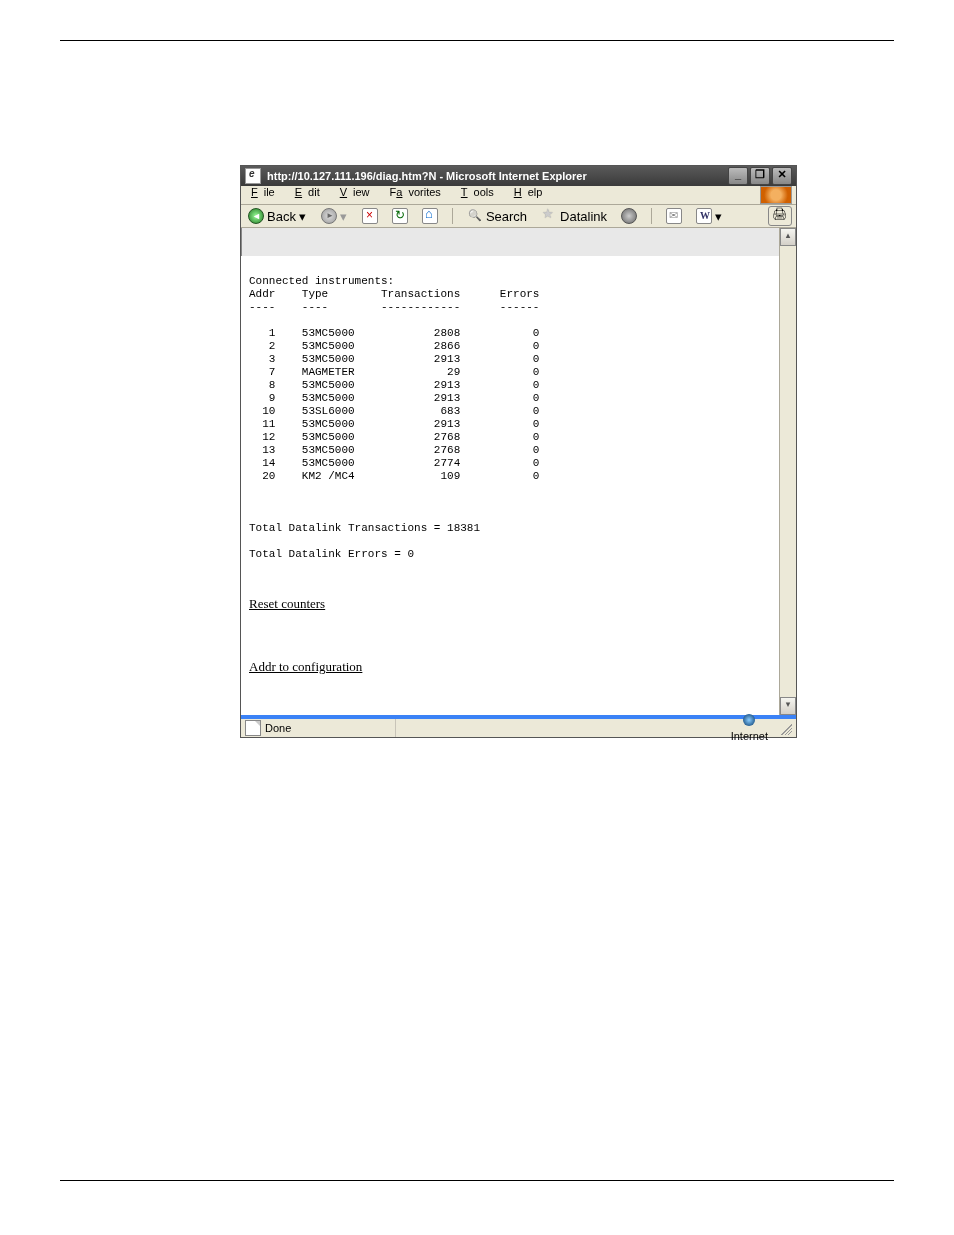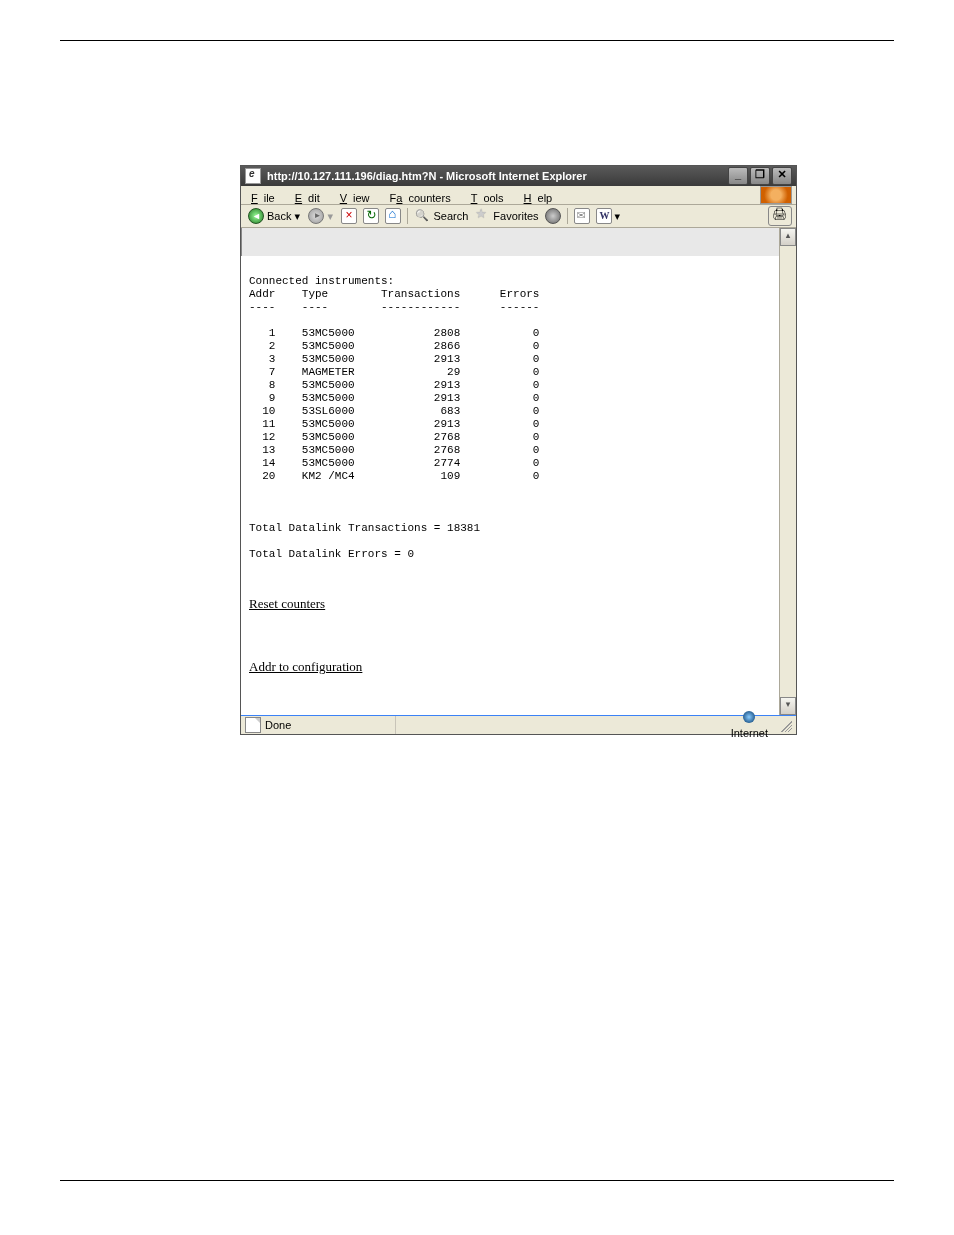--- a/index.html
+++ b/index.html
@@ -69,42 +69,42 @@
     font-size:11px;
     line-height:13px;
     text-align:center;
     font-family: "Segoe UI", Arial;
   }
   .menubar {
     background: #ece9d8;
     border-bottom:1px solid #aca899;
     height: 18px;
     display:flex;
-    align-items:flex-end;
+    align-items:flex-start;
     padding: 0 4px;
     gap: 2px;
     font-size: 11px;
   }
   .menubar span { padding: 0 6px; }
   .menubar span u { text-decoration: underline; }
   .menubar .brand {
     margin-left:auto;
     width:18px;height:16px;
     background: radial-gradient(circle,#f4b060 30%,#d06000 70%);
     border:1px solid #999;
   }
   .toolbar {
     background: #ece9d8;
     border-bottom:1px solid #aca899;
     height: 22px;
     display:flex;
     align-items:center;
     padding: 0 4px;
-    gap: 0;
-    font-size: 11px;
+    gap: 8px;
+    font-size: 13px;
     justify-content: space-between;
   }
   .tb-sep { width:1px; height:16px; background:#aca899; margin:0 3px; }
   .tb-btn {
     display:inline-flex;
     align-items:center;
     gap:3px;
     padding:1px 3px;
   }
   .ico {
@@ -165,21 +165,21 @@
     background:#ece9d8;
     border-left:1px solid #aca899;
     display:flex;
     flex-direction:column;
   }
   .sb-btn{height:16px;background:linear-gradient(#f5f5f0,#d4d0c8);border:1px solid #888;color:#555;font-size:9px;text-align:center;line-height:13px;}
   .sb-track{flex:1;background:#ece9d8;}
 
   .statusbar {
     background:#ece9d8;
-    border-top:1px solid #3b82f6;
+    border-top:4px solid #3b82f6;
     height:18px;
     display:flex;
     align-items:center;
     font-size:11px;
     padding:0 4px;
   }
   .statusbar .cell1{display:flex;align-items:center;gap:4px;flex:0 0 150px;border-right:1px solid #c8c4b8;height:100%;}
   .statusbar .cellmid{flex:1;display:flex;}
   .statusbar .cellmid > div{border-right:1px solid #c8c4b8;height:100%;width:18px;}
   .statusbar .cell-net{display:flex;align-items:center;gap:4px;padding:0 6px;flex-direction:column;}
@@ -210,21 +210,21 @@
       <span class="win-btn">_</span>
       <span class="win-btn">❐</span>
       <span class="win-btn">✕</span>
     </span>
   </div>
 
   <div class="menubar">
     <span><u>F</u><span>ile</span></span>
     <span><u>E</u><span>dit</span></span>
     <span><u>V</u><span>iew</span></span>
-    <span>F<u>a</u><span>counters</span></span>
+    <span>F<u>a</u><span>vorites</span></span>
     <span><u>T</u><span>ools</span></span>
     <span><u>H</u><span>elp</span></span>
     <span class="brand"></span>
   </div>
 
   <div class="toolbar">
     <span class="tb-btn">
       <span class="ico ico-back"></span>
       <span>Back</span>
       <span class="ico-dd">▾</span>
@@ -242,21 +242,21 @@
     <span class="tb-btn">
         <span class="ico ico-home"></span>
       </span>
     <span class="tb-sep"></span>
     <span class="tb-btn">
       <span class="ico ico-search"></span>
       <span>Search</span>
     </span>
     <span class="tb-btn">
       <span class="ico ico-fav"></span>
-      <span>Favorites</span>
+      <span>Datalink</span>
     </span>
     <span class="tb-btn">
         <span class="ico ico-media"></span>
       </span>
     <span class="tb-sep"></span>
     <span class="tb-btn">
         <span class="ico ico-mail"></span>
       </span>
     <span class="tb-btn">
       <span class="ico ico-word"></span>

